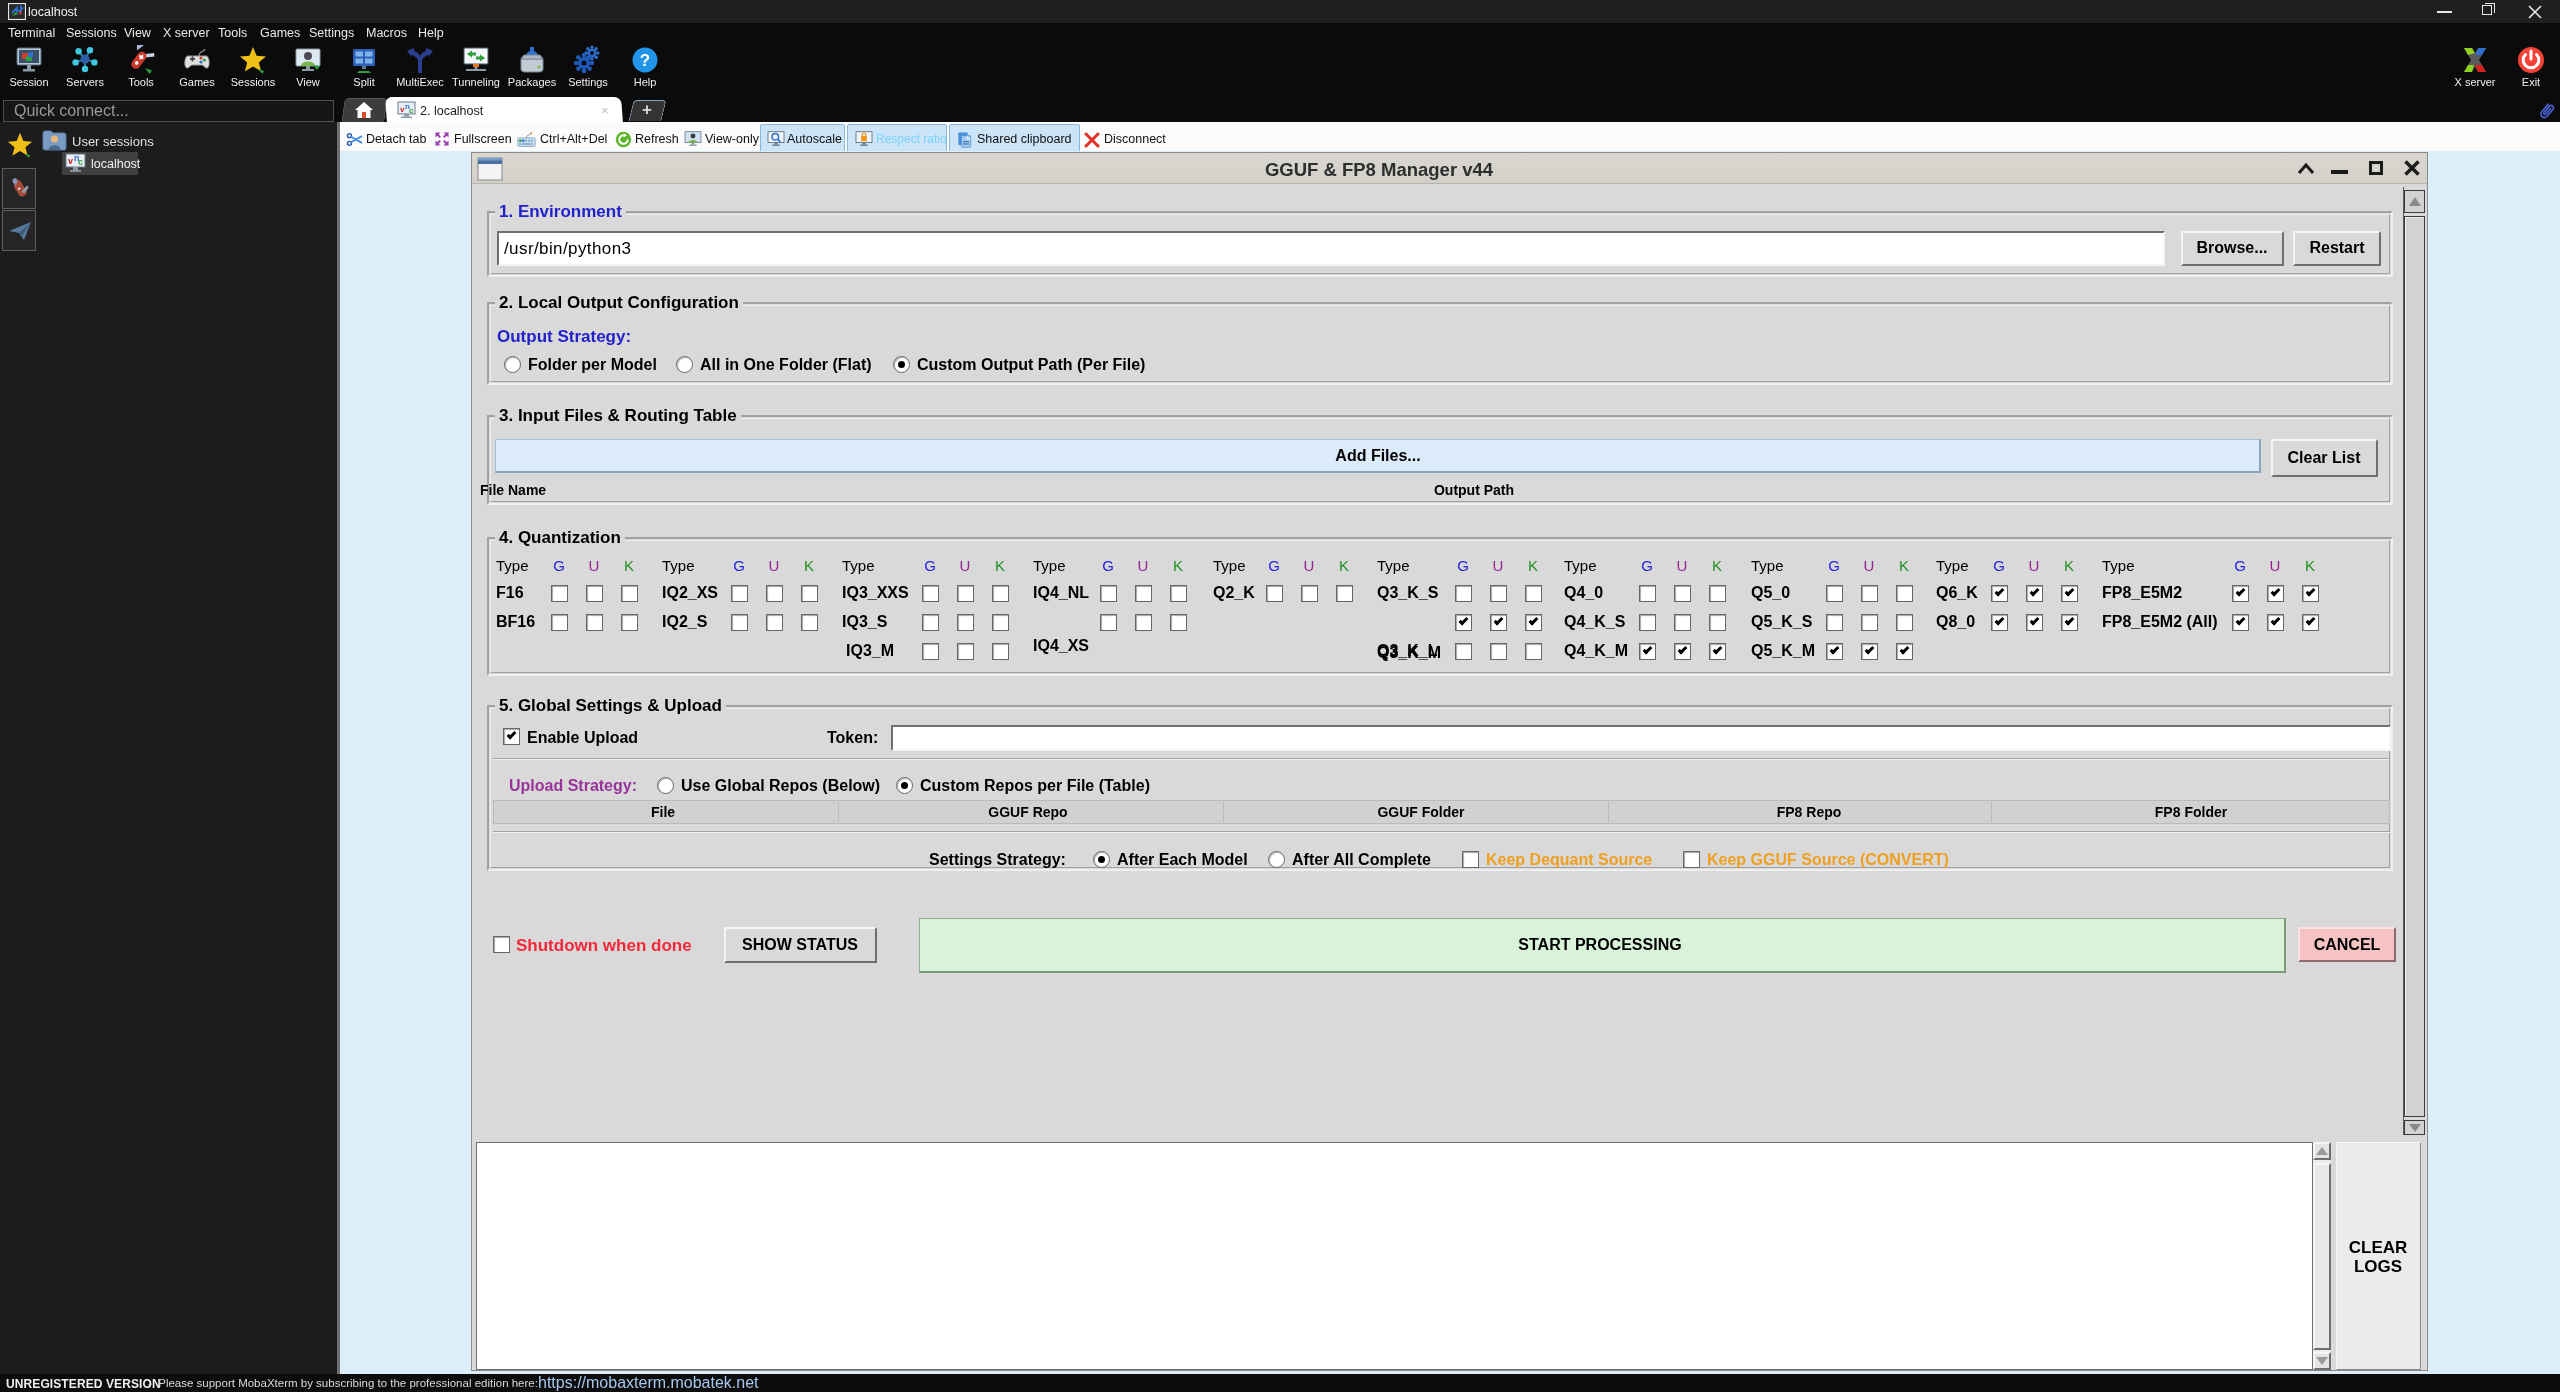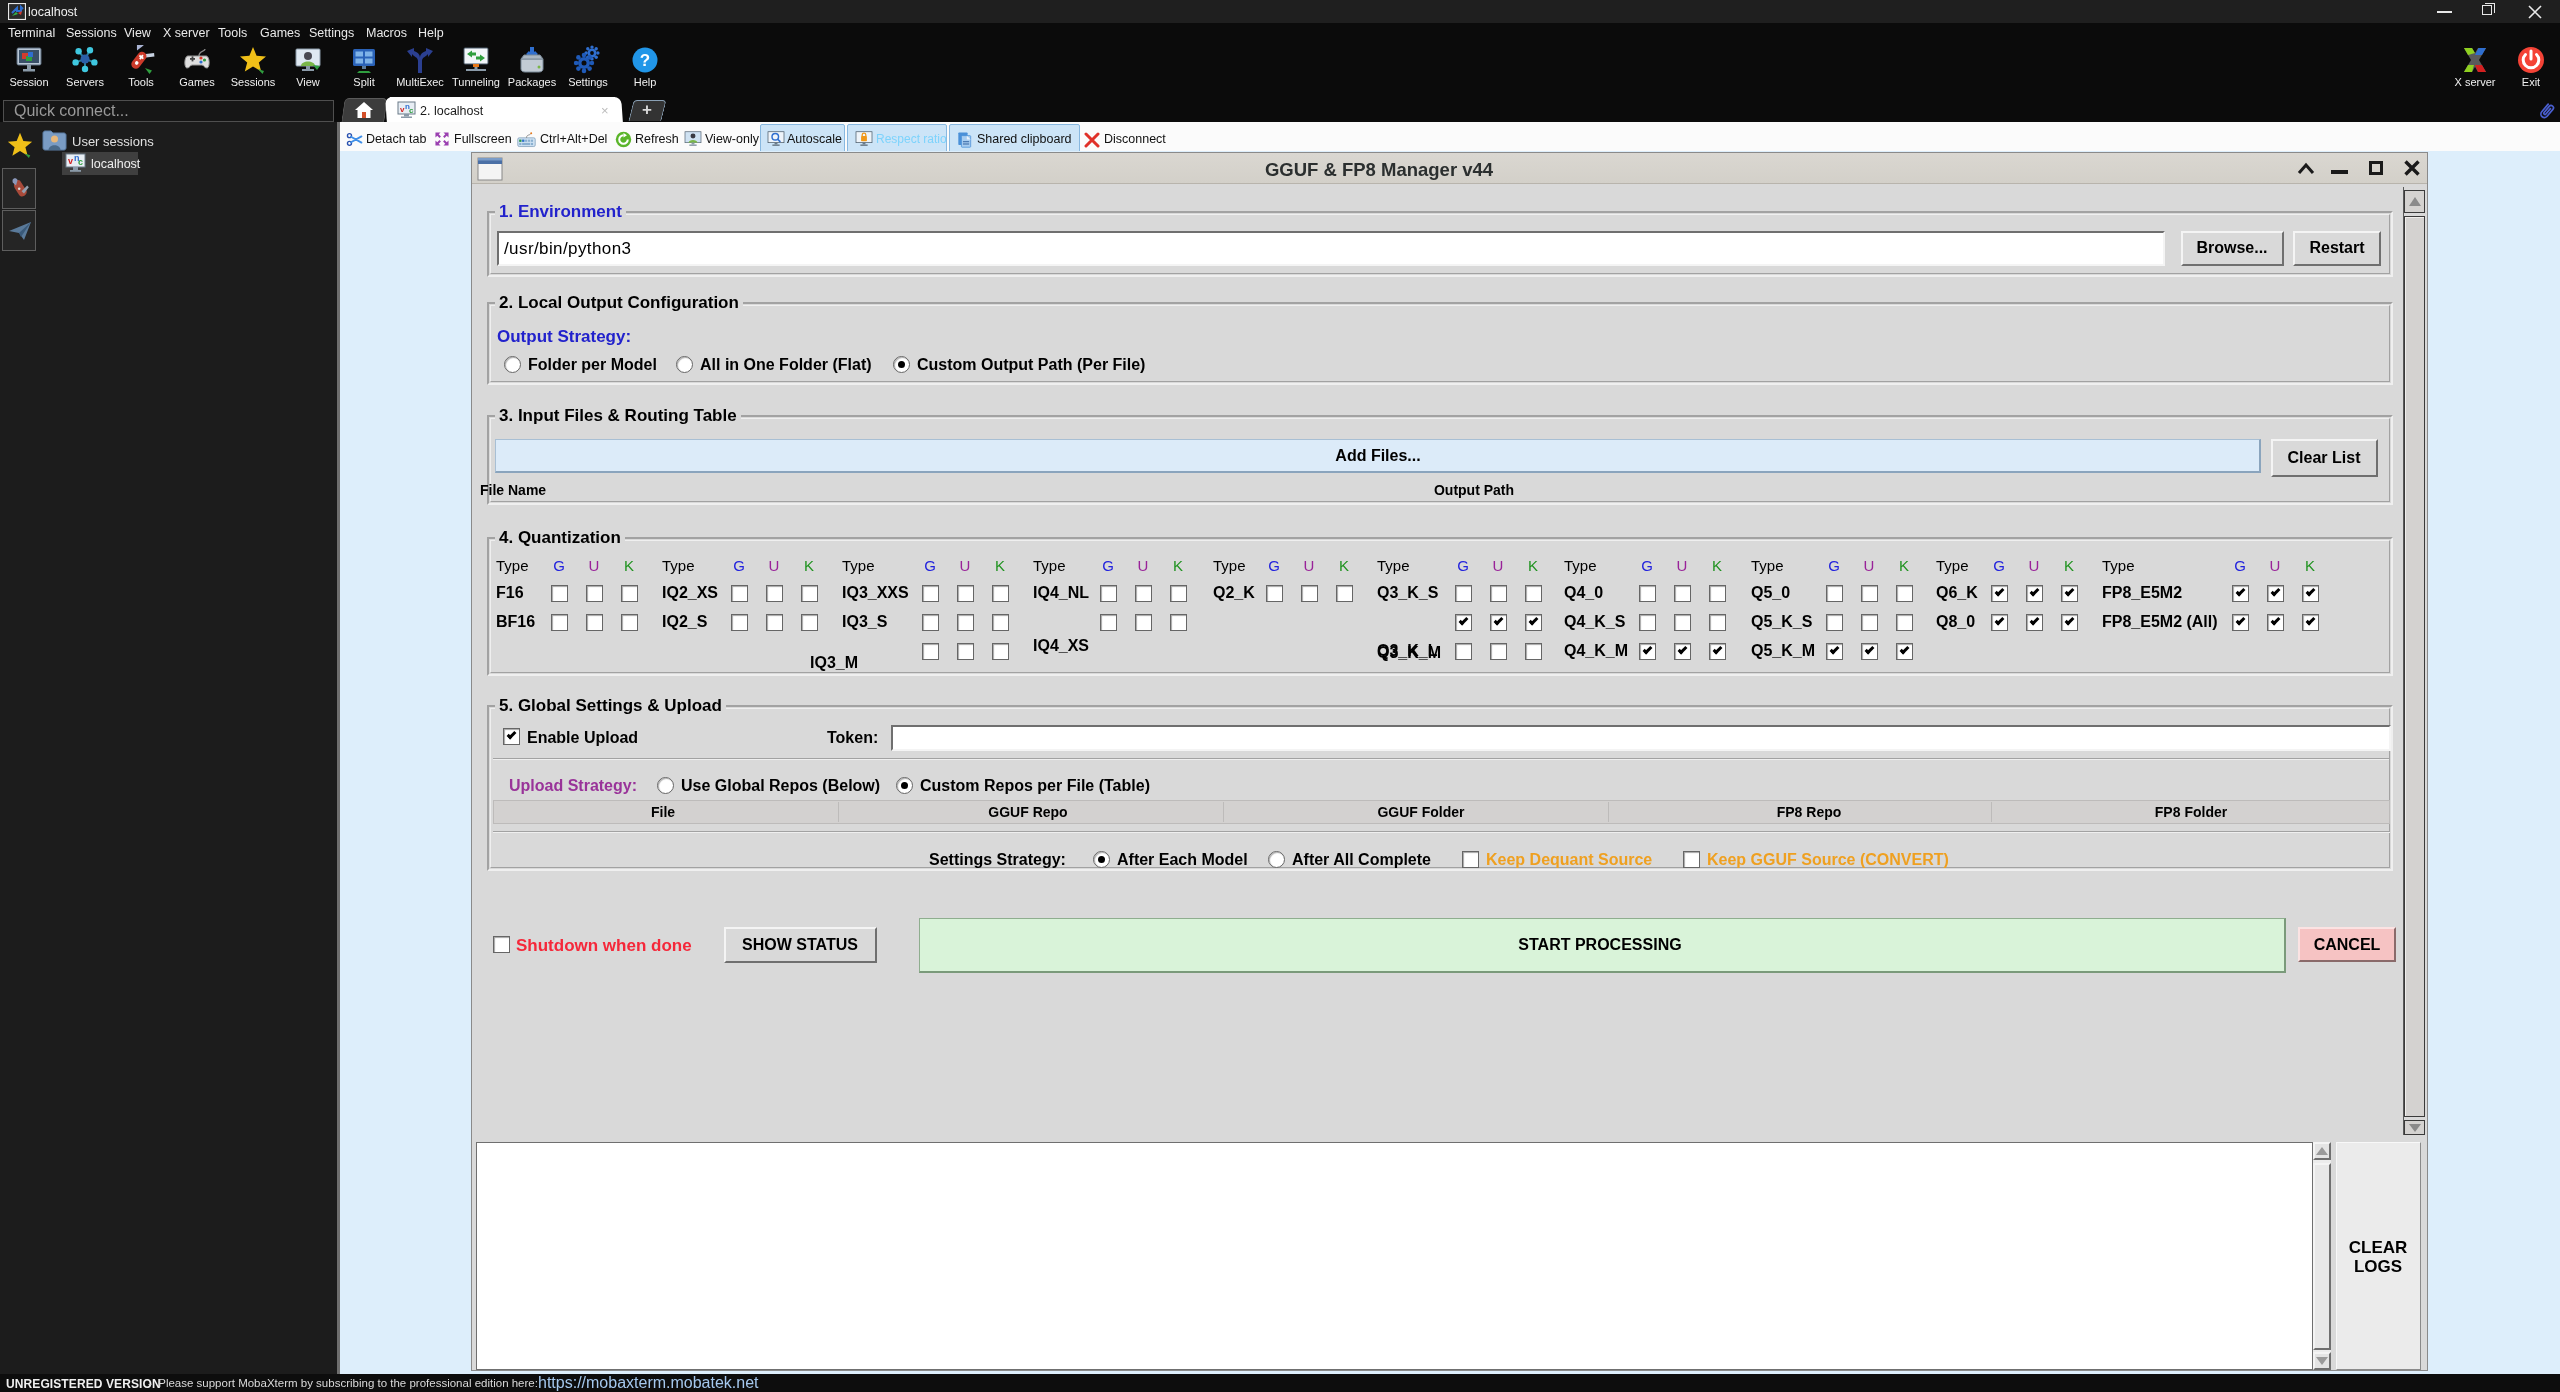--- a/index.html
+++ b/index.html
@@ -557,21 +557,21 @@
 <div class="t b16" style="left:2102px;top:613px;">FP8_E5M2 (All)</div>
 <div class="cb" style="left:2232px;top:614px;">
     <div class="ck"></div>
   </div>
 <div class="cb" style="left:2267px;top:614px;">
     <div class="ck"></div>
   </div>
 <div class="cb" style="left:2302px;top:614px;">
     <div class="ck"></div>
   </div>
-<div class="t b16" style="left:810px;top:642px;margin-top:12px;">IQ3_M</div>
+<div class="t b16" style="left:846px;top:642px;">IQ3_M</div>
 <div class="cb" style="left:922px;top:643px;"></div>
 <div class="cb" style="left:957px;top:643px;"></div>
 <div class="cb" style="left:992px;top:643px;"></div>
 <div class="t b16" style="left:1377px;top:642px;">Q3_K_L</div>
 <div class="cb" style="left:1455px;top:643px;"></div>
 <div class="cb" style="left:1490px;top:643px;"></div>
 <div class="cb" style="left:1525px;top:643px;"></div>
 <div class="t b16" style="left:1564px;top:642px;">Q4_K_M</div>
 <div class="cb" style="left:1639px;top:643px;">
     <div class="ck"></div>

